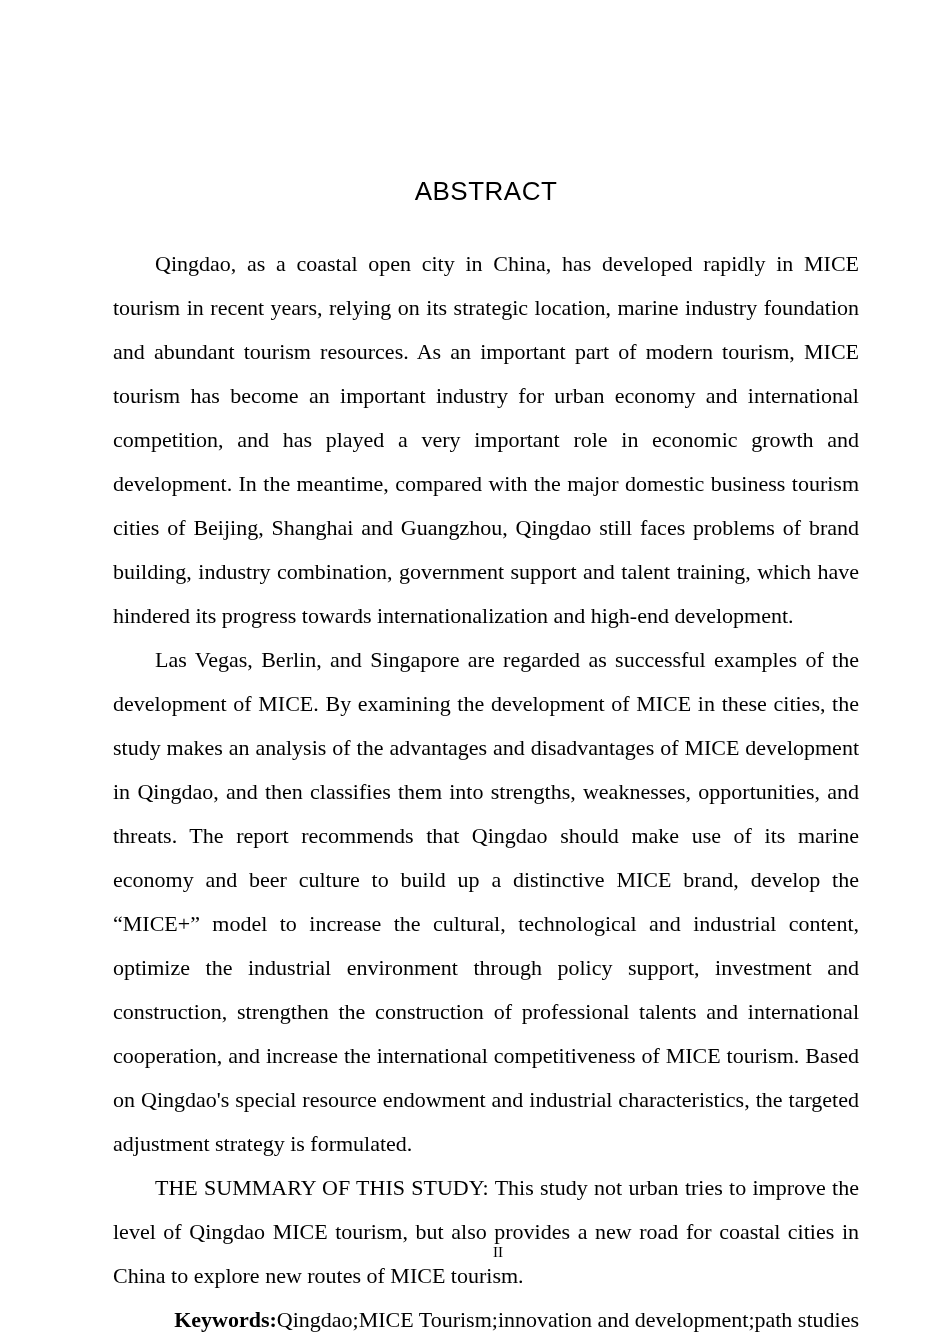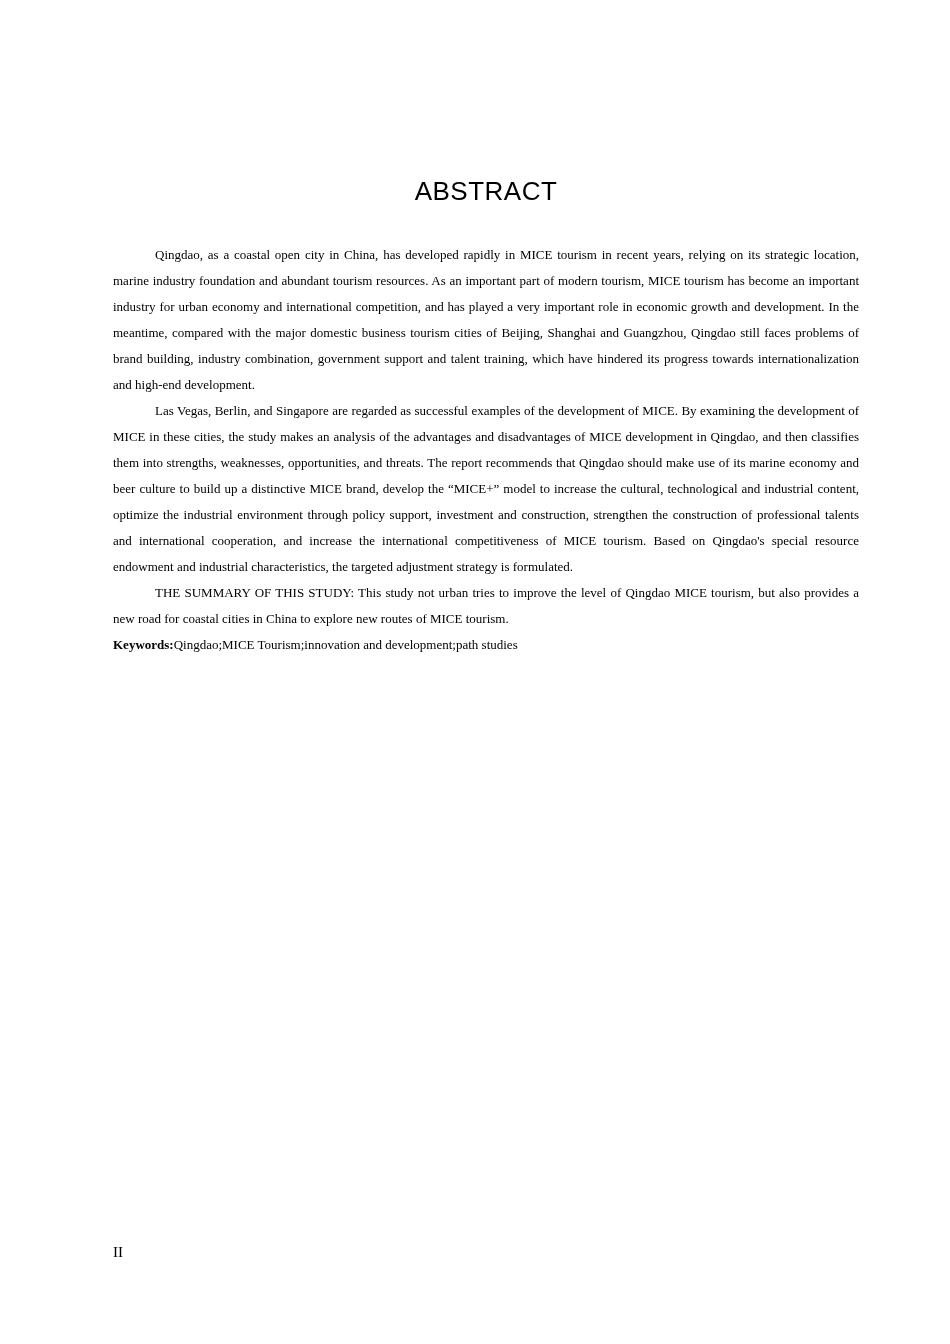--- a/index.html
+++ b/index.html
@@ -29,41 +29,42 @@
     font-size: 26px;
     font-weight: 400;
     letter-spacing: 0.5px;
     color: #000000;
   }
   .body-text {
     position: absolute;
     top: 242px;
     left: 113px;
     width: 746px;
-    font-size: 13px;
-    line-height: 26px;
+    font-size: 22px;
+    line-height: 44px;
     text-align: justify;
     text-justify: inter-word;
     color: #000000;
   }
   .para {
     text-indent: 42px;
   }
   .keywords-line {
     text-indent: 0;
-    text-align: left;
+    text-align: right;
   }
   .kw-label {
     font-weight: 700;
   }
   .page-number {
     position: absolute;
     top: 1244px;
     left: 113px;
     width: 770px;
+    text-align: center;
     font-size: 15px;
     color: #000000;
   }
 </style>
 </head>
 <body>
 
 <div class="page">
 
   <div class="doc-title">ABSTRACT</div>

